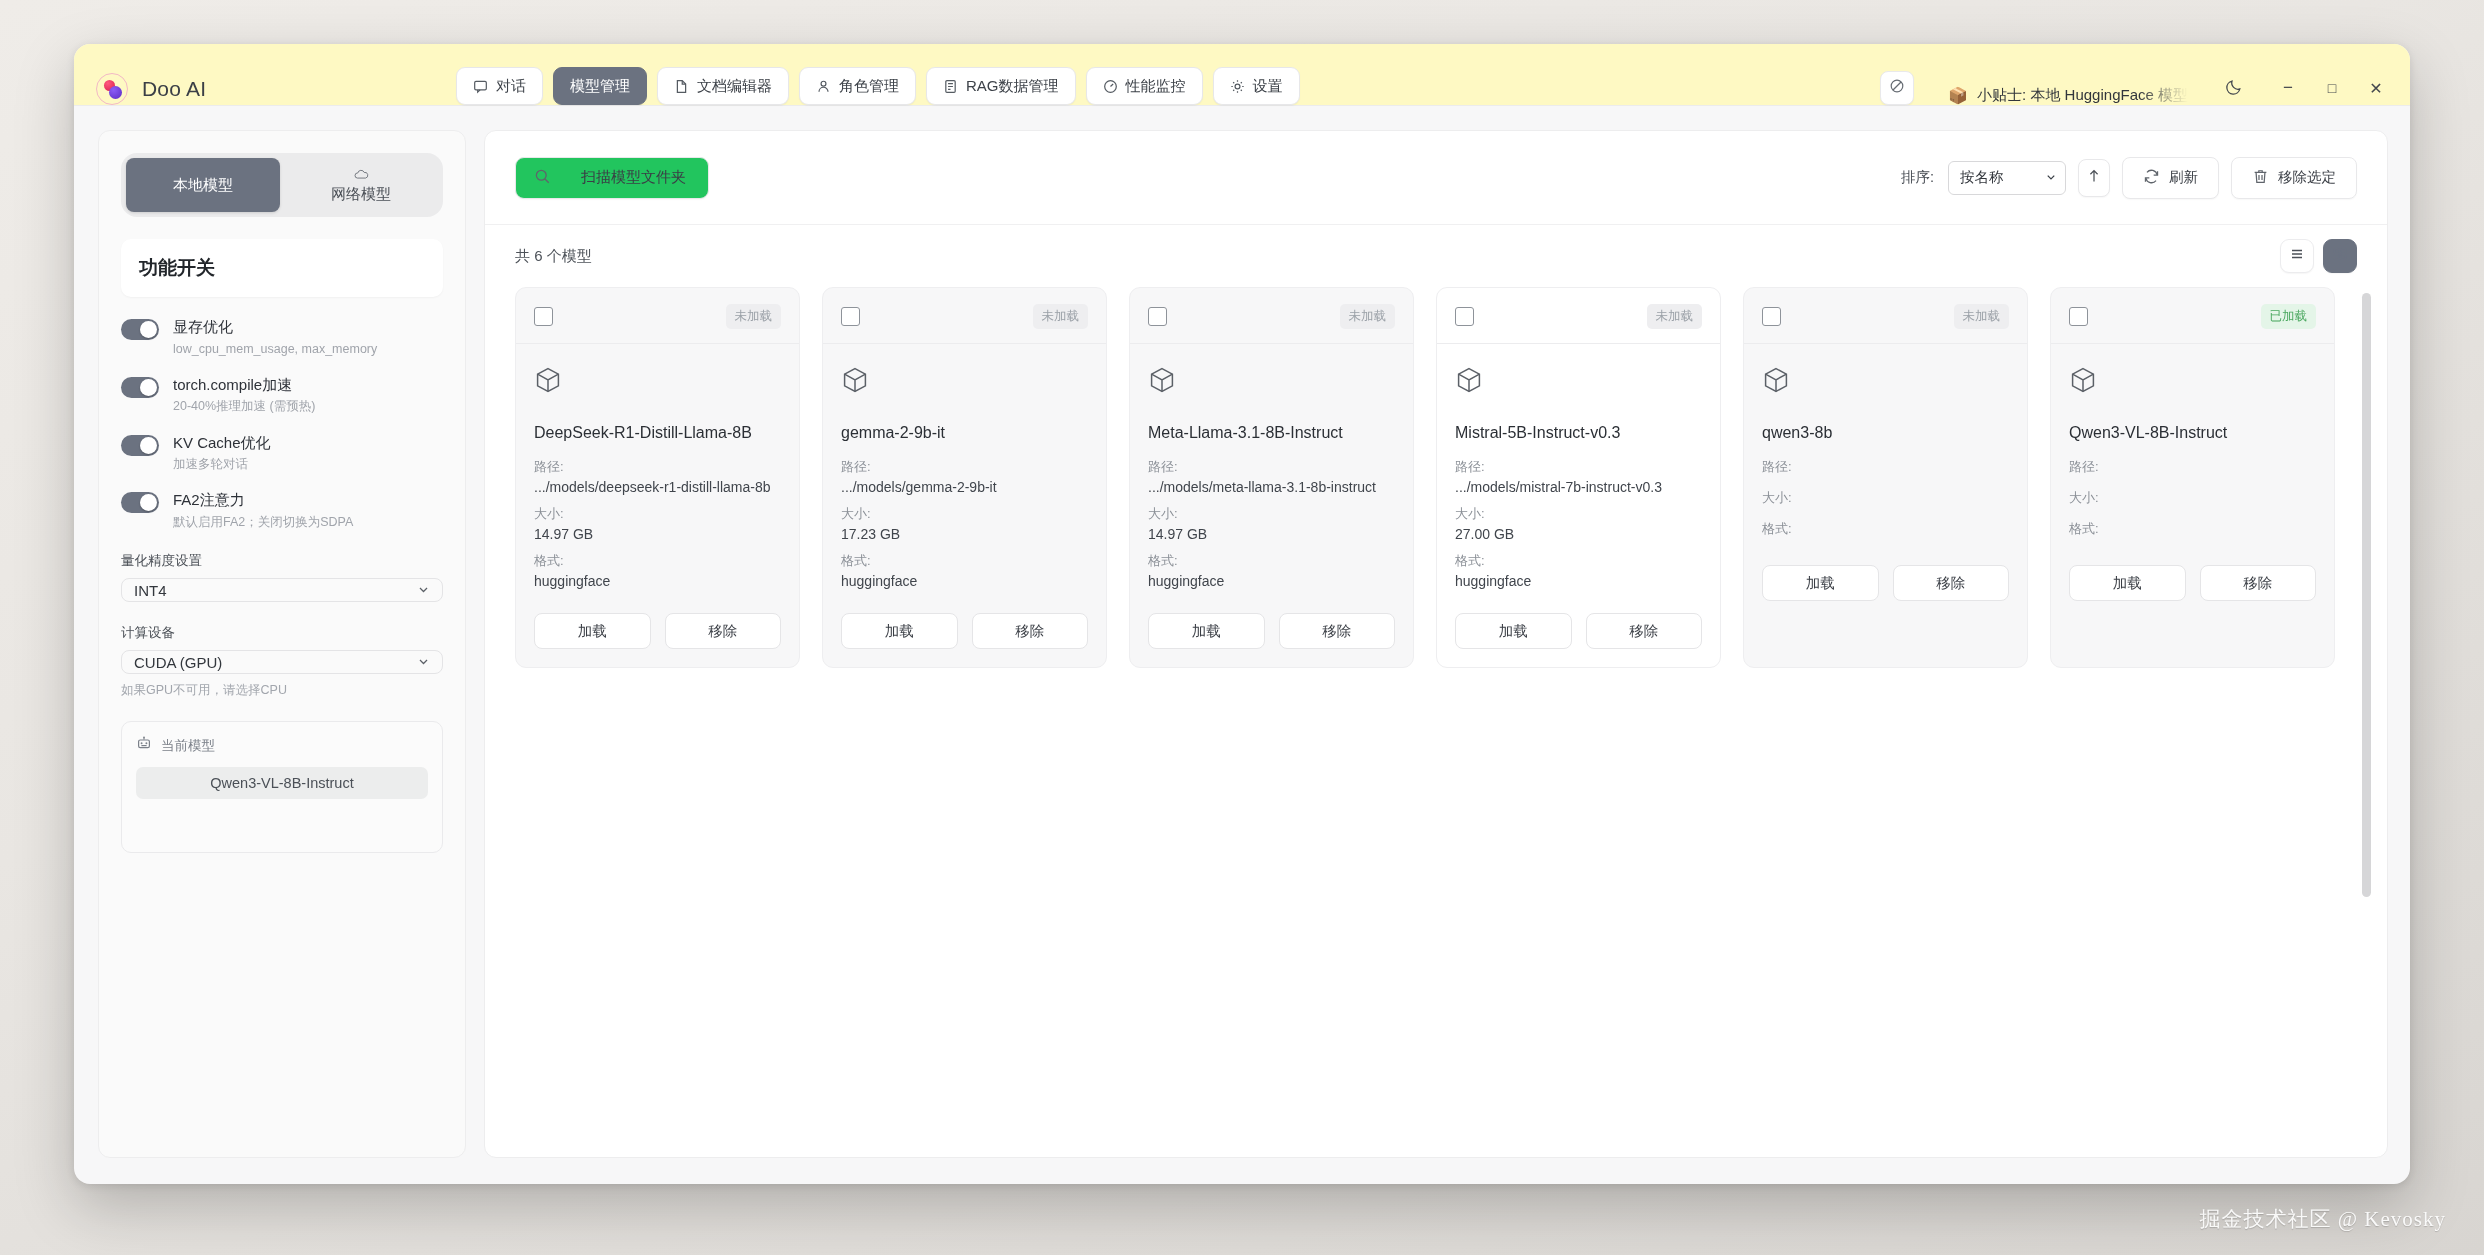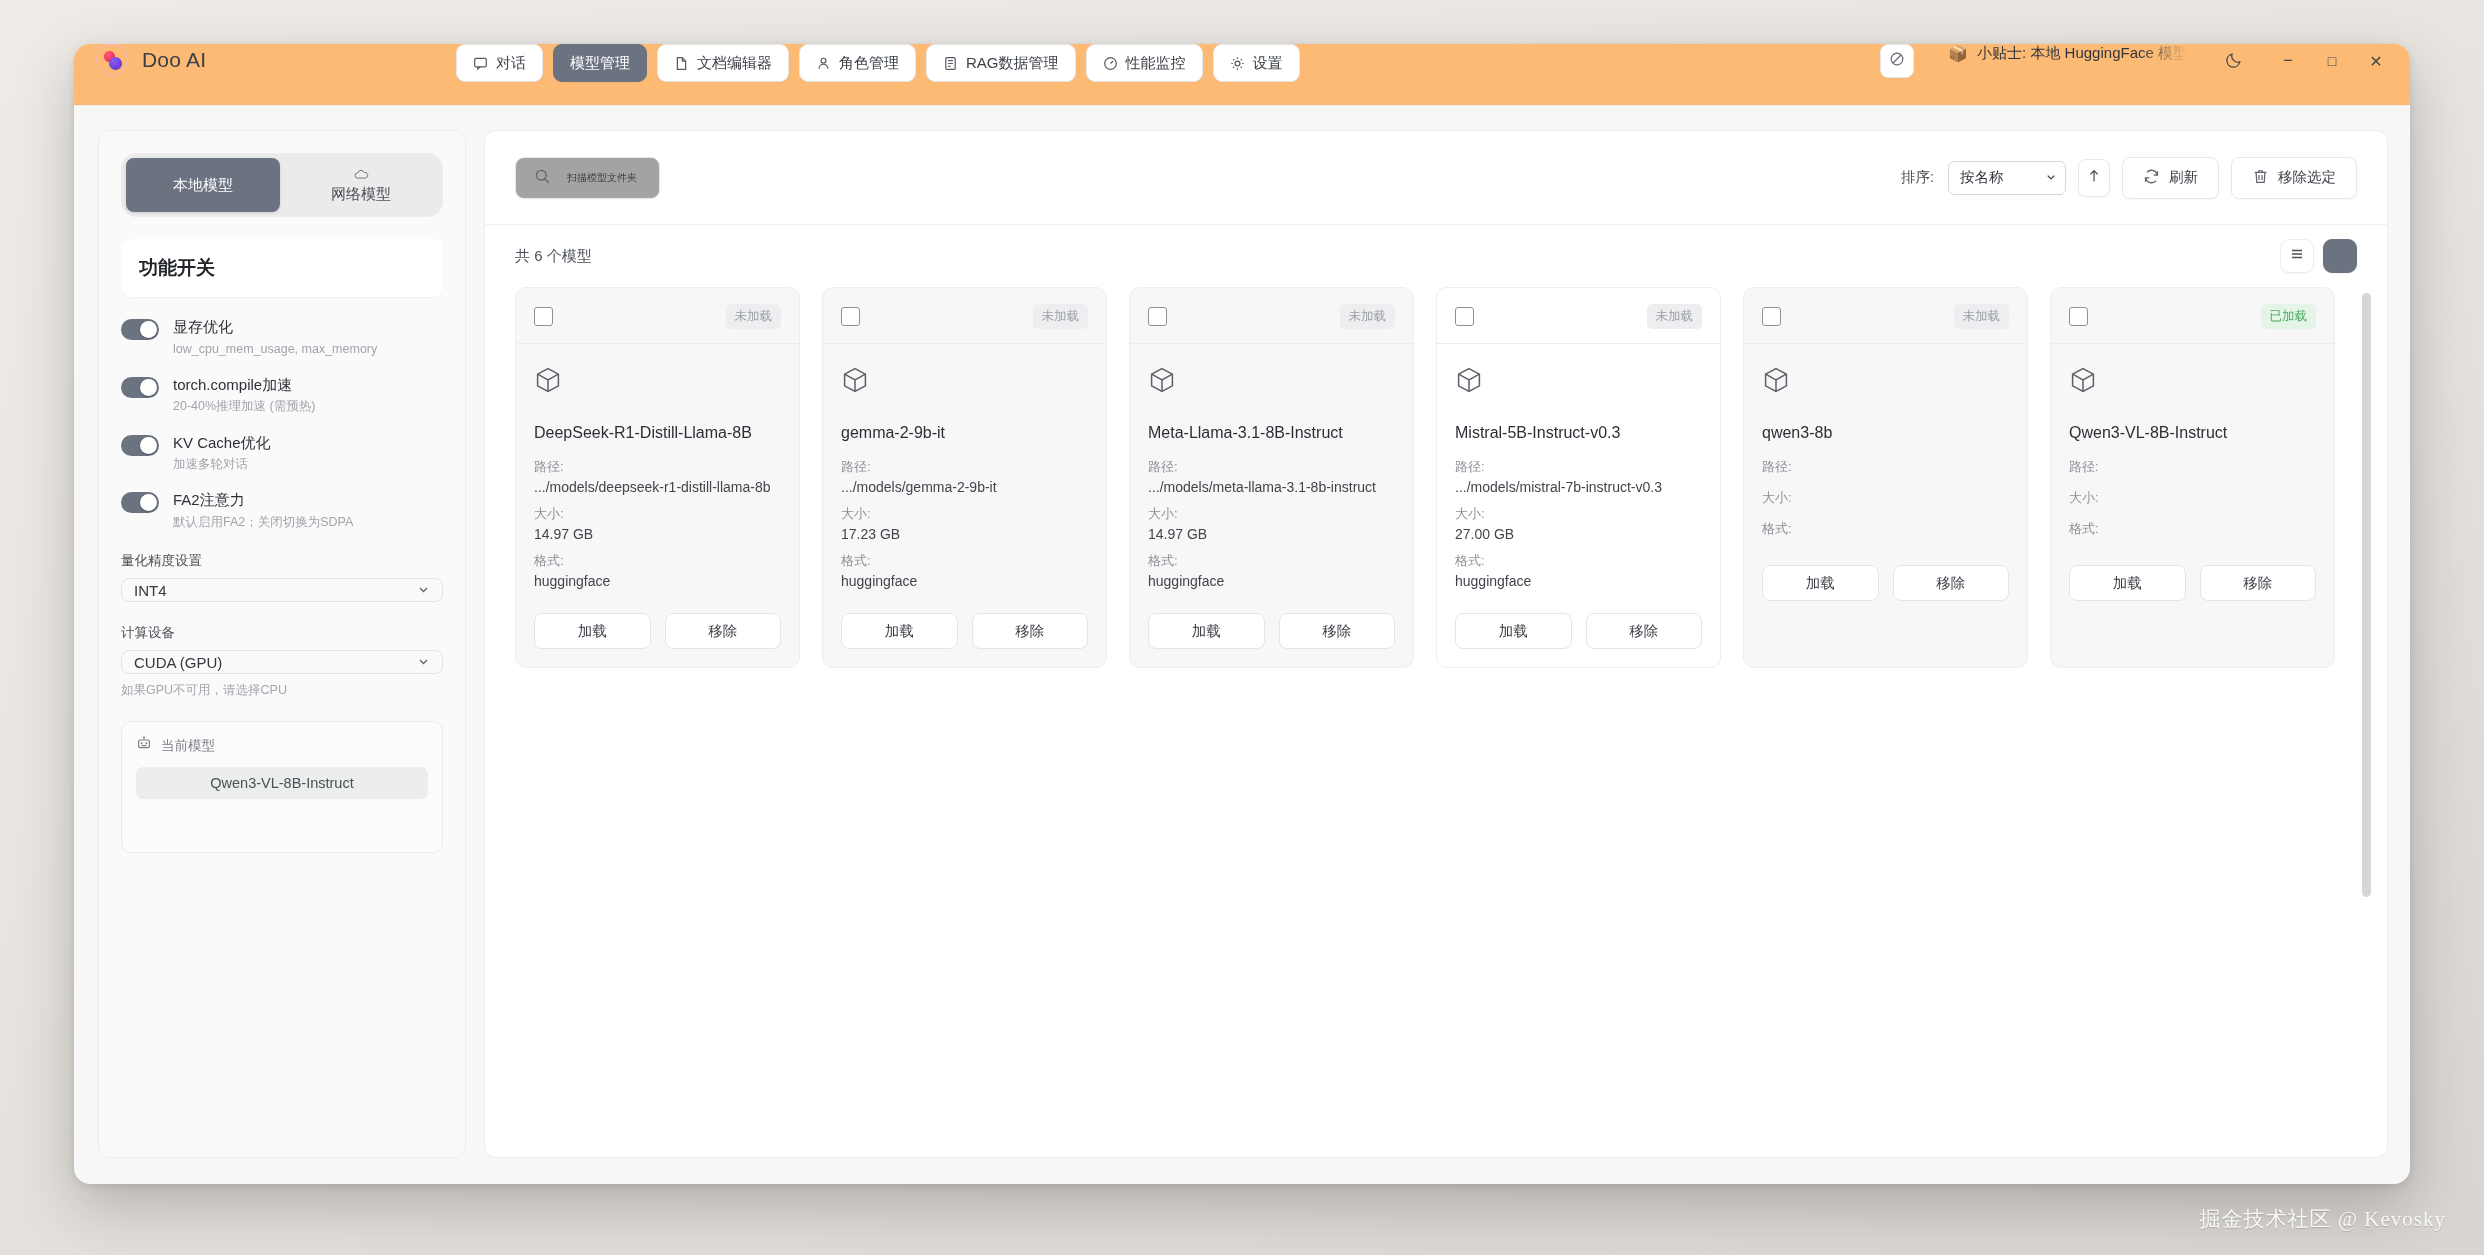--- a/index.html
+++ b/index.html
@@ -21,23 +21,23 @@
     background: #f7f7f8;
     border-radius: 16px;
     box-shadow: 0 22px 60px rgba(0,0,0,.22), 0 2px 8px rgba(0,0,0,.10);
     overflow: hidden;
     display: flex; flex-direction: column;
   }
 
   
   .titlebar {
     height: 62px; flex: 0 0 62px;
-    background: #fdba74;
+    background: #fef9c3;
     border-bottom: 1px solid #ececec;
-    display: flex; align-items: flex-start;
+    display: flex; align-items: flex-end;
     padding: 0 14px 0 22px;
     position: relative;
   }
   .brand { display: flex; align-items: center; gap: 14px; width: 360px; flex: 0 0 360px; }
   .brand-logo {
     width: 32px; height: 32px; border-radius: 50%;
     border: 1.5px solid #f2b8c6;
     display: flex; align-items: center; justify-content: center;
     position: relative;
   }
@@ -164,23 +164,23 @@
     border-radius: 12px;
     display: flex; flex-direction: column; overflow: hidden;
   }
   .main-toolbar {
     flex: 0 0 auto; height: 94px;
     display: flex; align-items: center; padding: 0 30px;
     border-bottom: 1px solid #f0f0f1;
   }
   .scanbtn {
     height: 42px; padding: 0 22px 0 18px;
-    background: #a3a3a3; border: 1px solid #e8e8ea; border-radius: 9px;
-    display: flex; align-items: center; gap: 16px;
-    font-size: 10px; color: #3a3e45;
+    background: #22c55e; border: 1px solid #e8e8ea; border-radius: 9px;
+    display: flex; align-items: center; gap: 30px;
+    font-size: 15px; color: #3a3e45;
     box-shadow: 0 1px 1.5px rgba(0,0,0,.03);
   }
   .tb-right { margin-left: auto; display: flex; align-items: center; gap: 12px; }
   .sortlabel { font-size: 14.5px; color: #4a4f56; margin-right: 2px; }
   .sortselect {
     height: 34px; width: 118px;
     background: #fff; border: 1px solid #d8d8da; border-radius: 6px;
     display: flex; align-items: center; justify-content: space-between;
     padding: 0 8px 0 11px; font-size: 14.5px; color: #33373d;
   }

